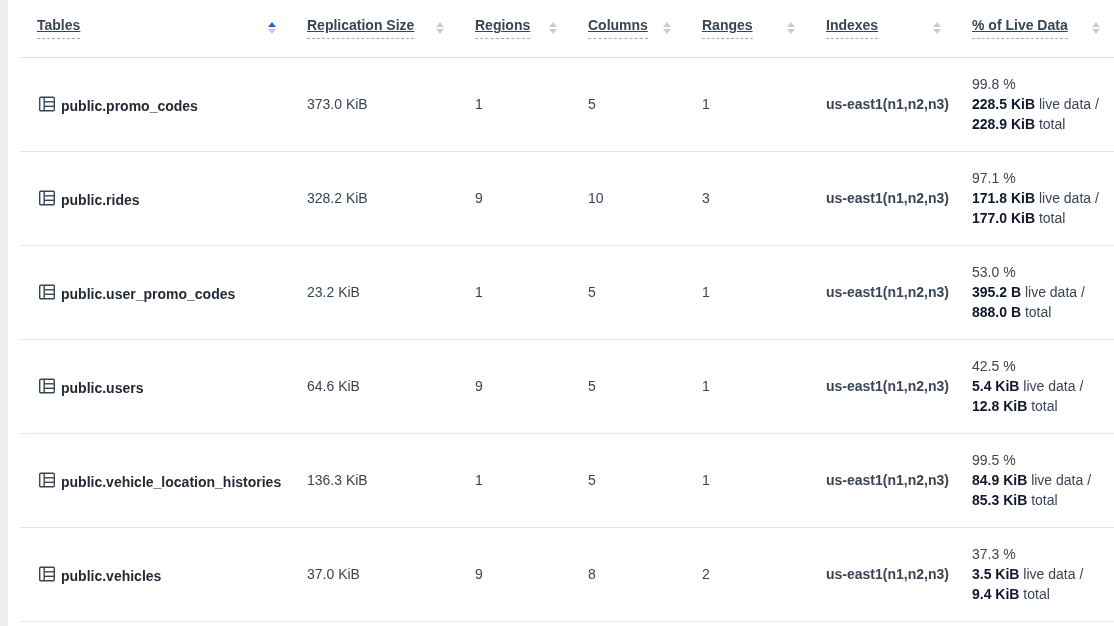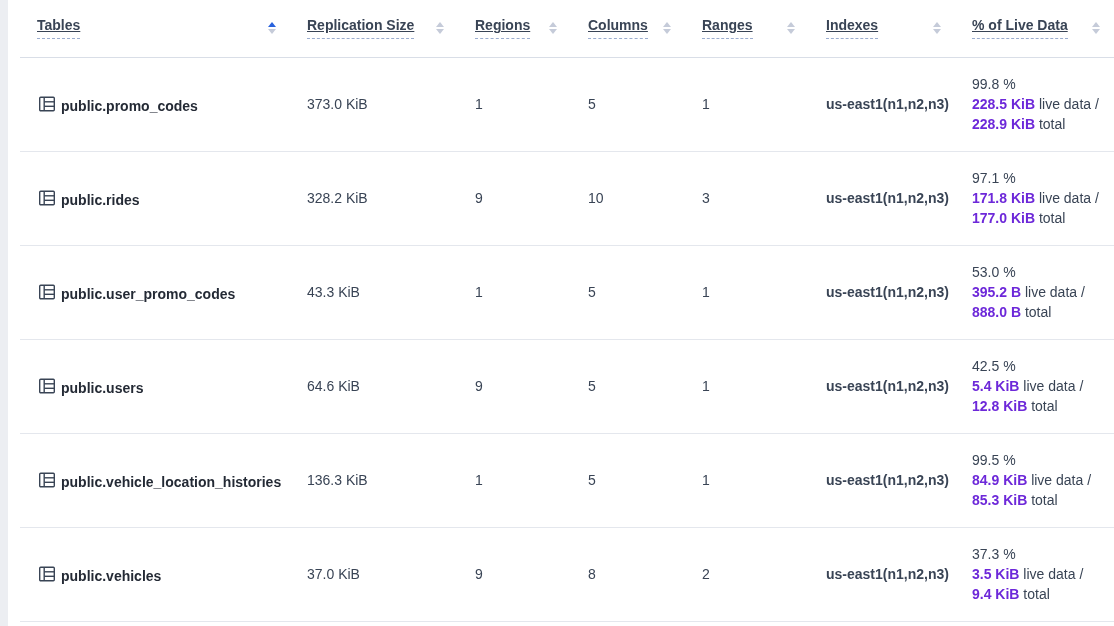--- a/index.html
+++ b/index.html
@@ -79,21 +79,21 @@
     align-items: flex-end;
     gap: 4px;
   }
   .tbl-icon { flex: 0 0 auto; display: inline-flex; }
   .tbl-name {
     font-weight: 600;
     color: #242a35;
     white-space: nowrap;
   }
   .pct-line { line-height: 20px; white-space: nowrap; }
-  .size-strong { font-weight: 600; color: #6d28d9; }
+  .size-strong { font-weight: 600; color: #0f172a; }
   .regions { white-space: nowrap; font-weight: bold; }
 </style>
 </head>
 <body>
 
 <div class="left-gutter"></div>
 
 <div class="tables-wrap">
 <table class="db-tables">
   <colgroup>
@@ -239,21 +239,21 @@
                     <rect x="2.7" y="3.2" width="14.6" height="13.6" rx="1"></rect>
                     <line x1="7.2" y1="3.2" x2="7.2" y2="16.8"></line>
                     <line x1="7.2" y1="7.8" x2="17.3" y2="7.8"></line>
                     <line x1="7.2" y1="12.3" x2="17.3" y2="12.3"></line>
                   </g>
                 </svg>
           </span>
           <span class="tbl-name">public.user_promo_codes</span>
         </span>
       </td>
-      <td>43.3 KiB</td>
+      <td>23.2 KiB</td>
       <td>1</td>
       <td>5</td>
       <td>1</td>
       <td class="regions">us-east1(n1,n2,n3)</td>
       <td>
         <div class="pct-line">53.0 %</div>
         <div class="pct-line"><span class="size-strong">395.2 B</span> <span>live data /</span></div>
         <div class="pct-line"><span class="size-strong">888.0 B</span> <span>total</span></div>
       </td>
     </tr>

